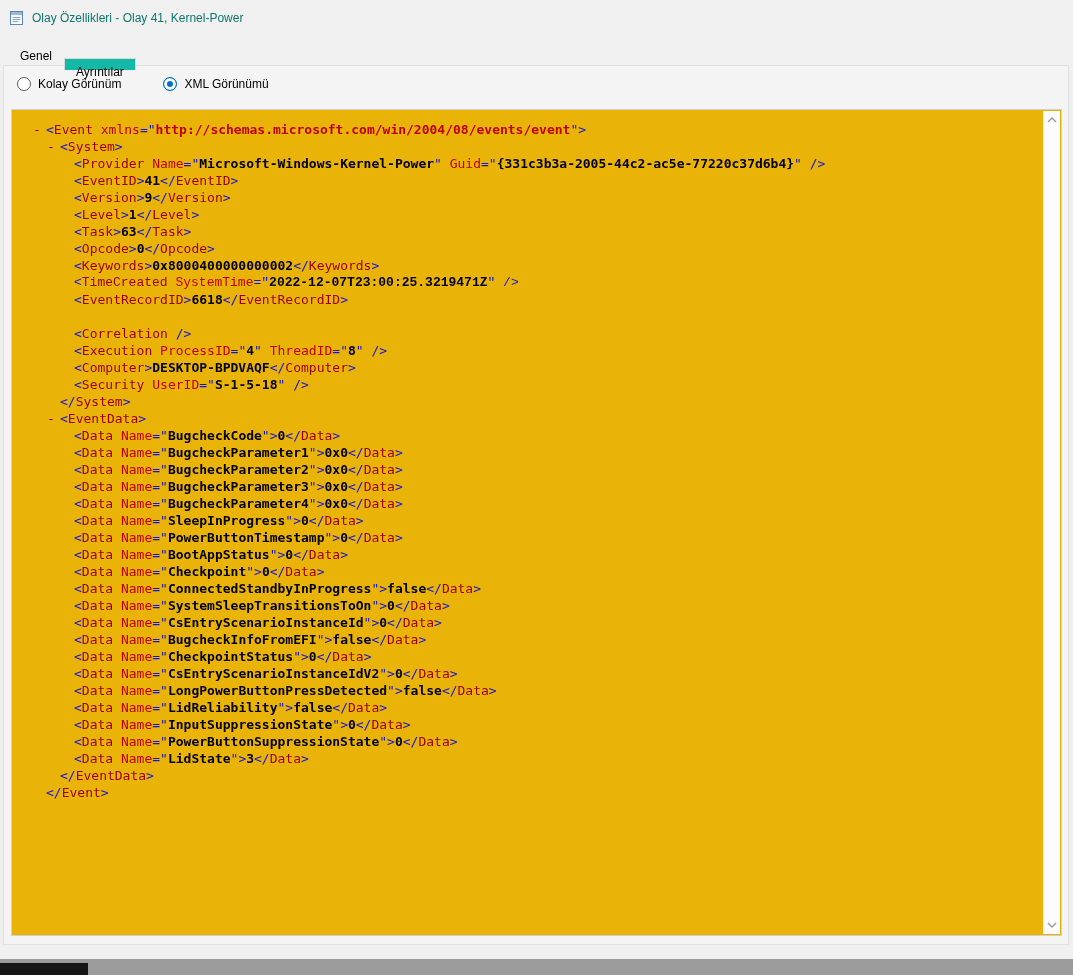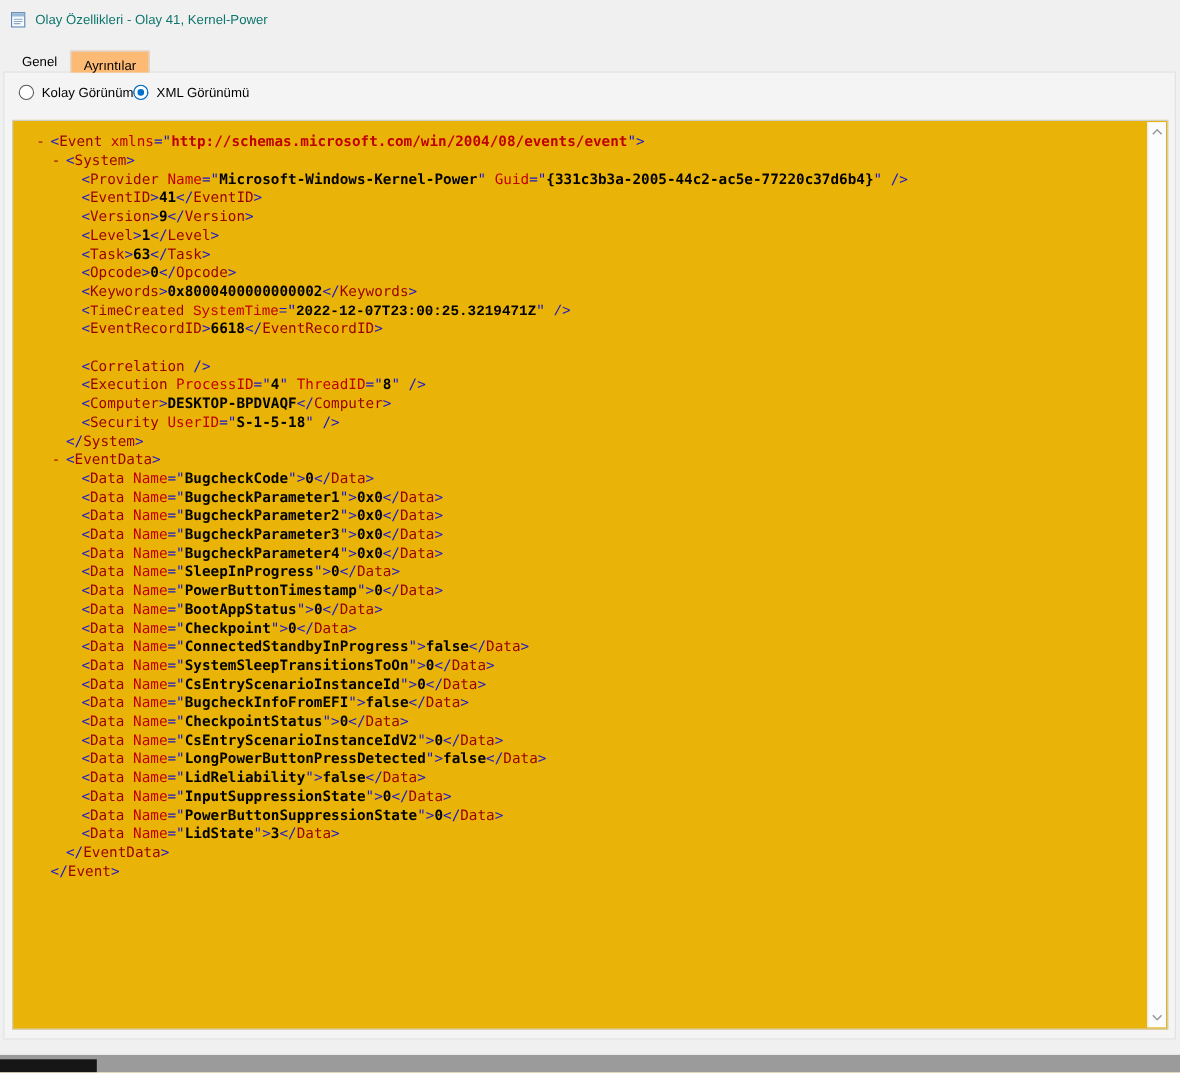--- a/index.html
+++ b/index.html
@@ -16,31 +16,31 @@
     background:#f0f0f0;
   }
   .title-text { font-size:12px; color:#0f766e; }
   
   .tabstrip { position:absolute; top:42px; left:8px; height:24px; display:flex; z-index:3; }
   .tab {
     font-size:12px; color:#000; padding:4px 11px 5px; margin-top:2px;
     border:1px solid transparent; cursor:default; background:transparent;
   }
   .tab.active {
-    margin-top:4px; padding-top:6px; background:#fdba74;
+    margin-top:16px; padding-top:6px; background:#14b8a6;
     border:1px solid #d9d9d9; border-bottom:none;
   }
   
   .tabpage {
     position:absolute; top:65px; left:3px; right:4px; bottom:30px;
     background:#f4f4f4; border:1px solid #e0e0e0; z-index:1;
   }
   .radio-row {
     position:absolute; top:11px; left:13px;
-    display:flex; align-items:center; 
+    display:flex; align-items:center; gap:42px;
   }
   .radio-group { display:flex; align-items:center; gap:7px; cursor:default; }
   .radio {
     width:14px; height:14px; border-radius:50%;
     background:#fff; border:1px solid #5a5a5a; display:inline-block;
   }
   .radio.selected {
     border:1px solid var(--radio-accent,#0070c8);
     background:var(--radio-accent,#0070c8);
     box-shadow: inset 0 0 0 3px #fff;

